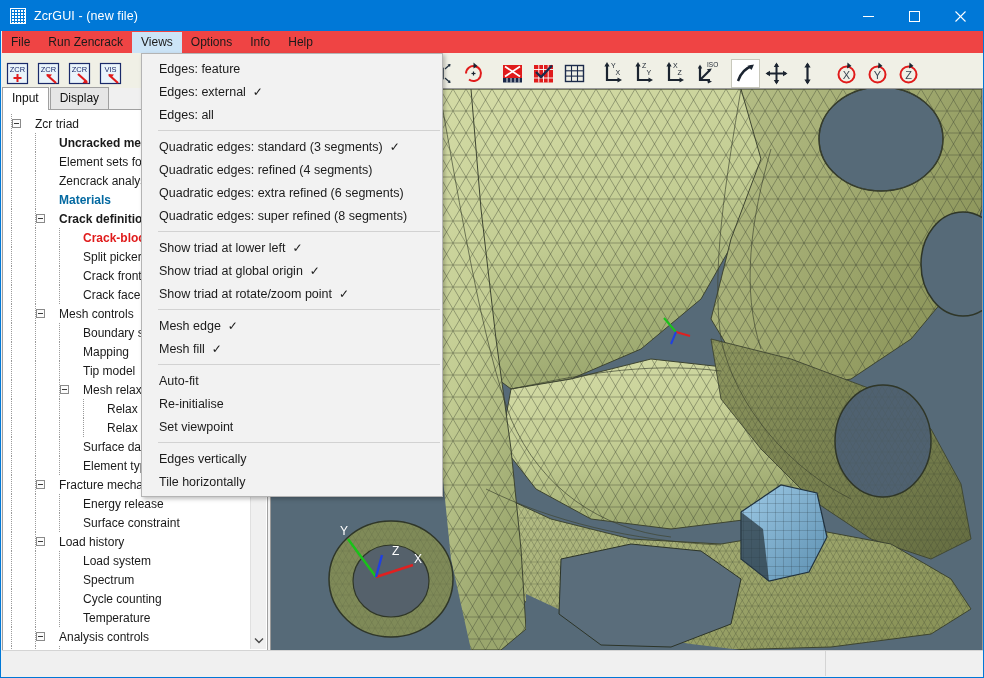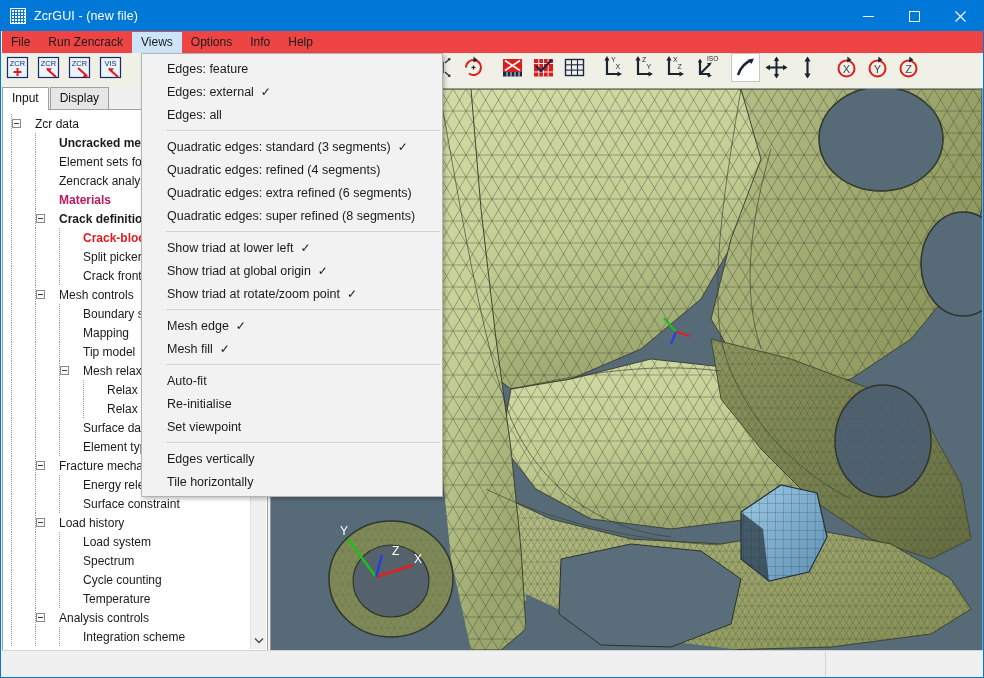--- a/index.html
+++ b/index.html
@@ -68,21 +68,21 @@
     white-space: nowrap;
   }
   .menu-item.active { background: #cce4f7; }
 
   
   .toolbar {
     position: absolute; left: 1px; top: 52px;
     width: 982px; height: 35px;
     background: #f0f0e6;
     border-bottom: 1px solid #b8b8ac;
-    display: flex; align-items: flex-start;
+    display: flex; align-items: flex-end;
   }
   .tb-btn {
     width: 29px; height: 29px;
     margin: 0 1px;
     display: flex; align-items: center; justify-content: center;
     position: relative;
     box-sizing: border-box;
   }
   .tb-btn.pressed { background: #ffffff; border: 1px solid #c8c8bc; }
   .tb-sep { width: 8px; height: 29px; }
@@ -162,21 +162,21 @@
     box-sizing: border-box;
     margin: 0 1px;
   }
   .expander::before {
     content: ""; position: absolute;
     left: 1px; top: 3px; width: 5px; height: 1px;
     background: #3a3a3a;
   }
   .tlabel { padding-left: 1px; }
   .tlabel.bold { font-weight: bold; }
-  .tlabel.orange { color: #be185d; font-weight: bold; }
+  .tlabel.orange { color: #0369a1; font-weight: bold; }
   .tlabel.red { color: #e01b1b; font-weight: bold; }
 
   .tree-scrollbar {
     position: absolute; right: 1px; top: 1px;
     width: 16px; height: 538px;
     background: #f0f0f0;
     border-left: 1px solid #e0e0e0;
     box-sizing: border-box;
   }
   .tsb-down {
@@ -209,21 +209,21 @@
   .status-cell-right { width: 158px; }
 
   
   .dropdown {
     position: absolute;
     left: 140px; top: 52px;
     width: 302px;
     background: #f2f2f2;
     border: 1px solid #b4b4b4;
     box-shadow: 2px 2px 4px rgba(0,0,0,0.25);
-    padding: 3px 0 3px 12px;
+    padding: 3px 0 3px 4px;
     z-index: 50;
     box-sizing: border-box;
   }
   .dd-item {
     height: 23px;
     display: flex; align-items: center;
     font-size: 12.5px;
     color: #1b1b1b;
     padding-left: 13px;
     white-space: nowrap;
@@ -601,21 +601,21 @@
         <div class="tab selected">Input</div>
         <div class="tab">Display</div>
       </div>
     <div class="tree-wrap">
       <div class="tree" id="tree">
           <div class="tnode">
             <span class="vline" style="left: 8px;"></span>
             <span class="tindent" style="width: 8px;"></span>
             <span class="expander"></span>
             <span class="dotline" style="width: 12px;"></span>
-            <span class="tlabel">Zcr data</span>
+            <span class="tlabel">Zcr triad</span>
           </div>
           <div class="tnode">
             <span class="vline" style="left: 8px;"></span>
             <span class="vline" style="left: 32px;"></span>
             <span class="tindent" style="width: 32px;"></span>
             <span class="dotline" style="width: 23px;"></span>
             <span class="tlabel bold">Uncracked mesh</span>
           </div>
           <div class="tnode">
             <span class="vline" style="left: 8px;"></span>
@@ -662,20 +662,28 @@
             <span class="dotline" style="width: 23px;"></span>
             <span class="tlabel">Split picker</span>
           </div>
           <div class="tnode">
             <span class="vline" style="left: 8px;"></span>
             <span class="vline" style="left: 32px;"></span>
             <span class="vline" style="left: 56px;"></span>
             <span class="tindent" style="width: 56px;"></span>
             <span class="dotline" style="width: 23px;"></span>
             <span class="tlabel">Crack front</span>
+          </div>
+          <div class="tnode">
+            <span class="vline" style="left: 8px;"></span>
+            <span class="vline" style="left: 32px;"></span>
+            <span class="vline" style="left: 56px;"></span>
+            <span class="tindent" style="width: 56px;"></span>
+            <span class="dotline" style="width: 23px;"></span>
+            <span class="tlabel">Crack face</span>
           </div>
           <div class="tnode">
             <span class="vline" style="left: 8px;"></span>
             <span class="vline" style="left: 32px;"></span>
             <span class="tindent" style="width: 32px;"></span>
             <span class="expander"></span>
             <span class="dotline" style="width: 12px;"></span>
             <span class="tlabel">Mesh controls</span>
           </div>
           <div class="tnode">

